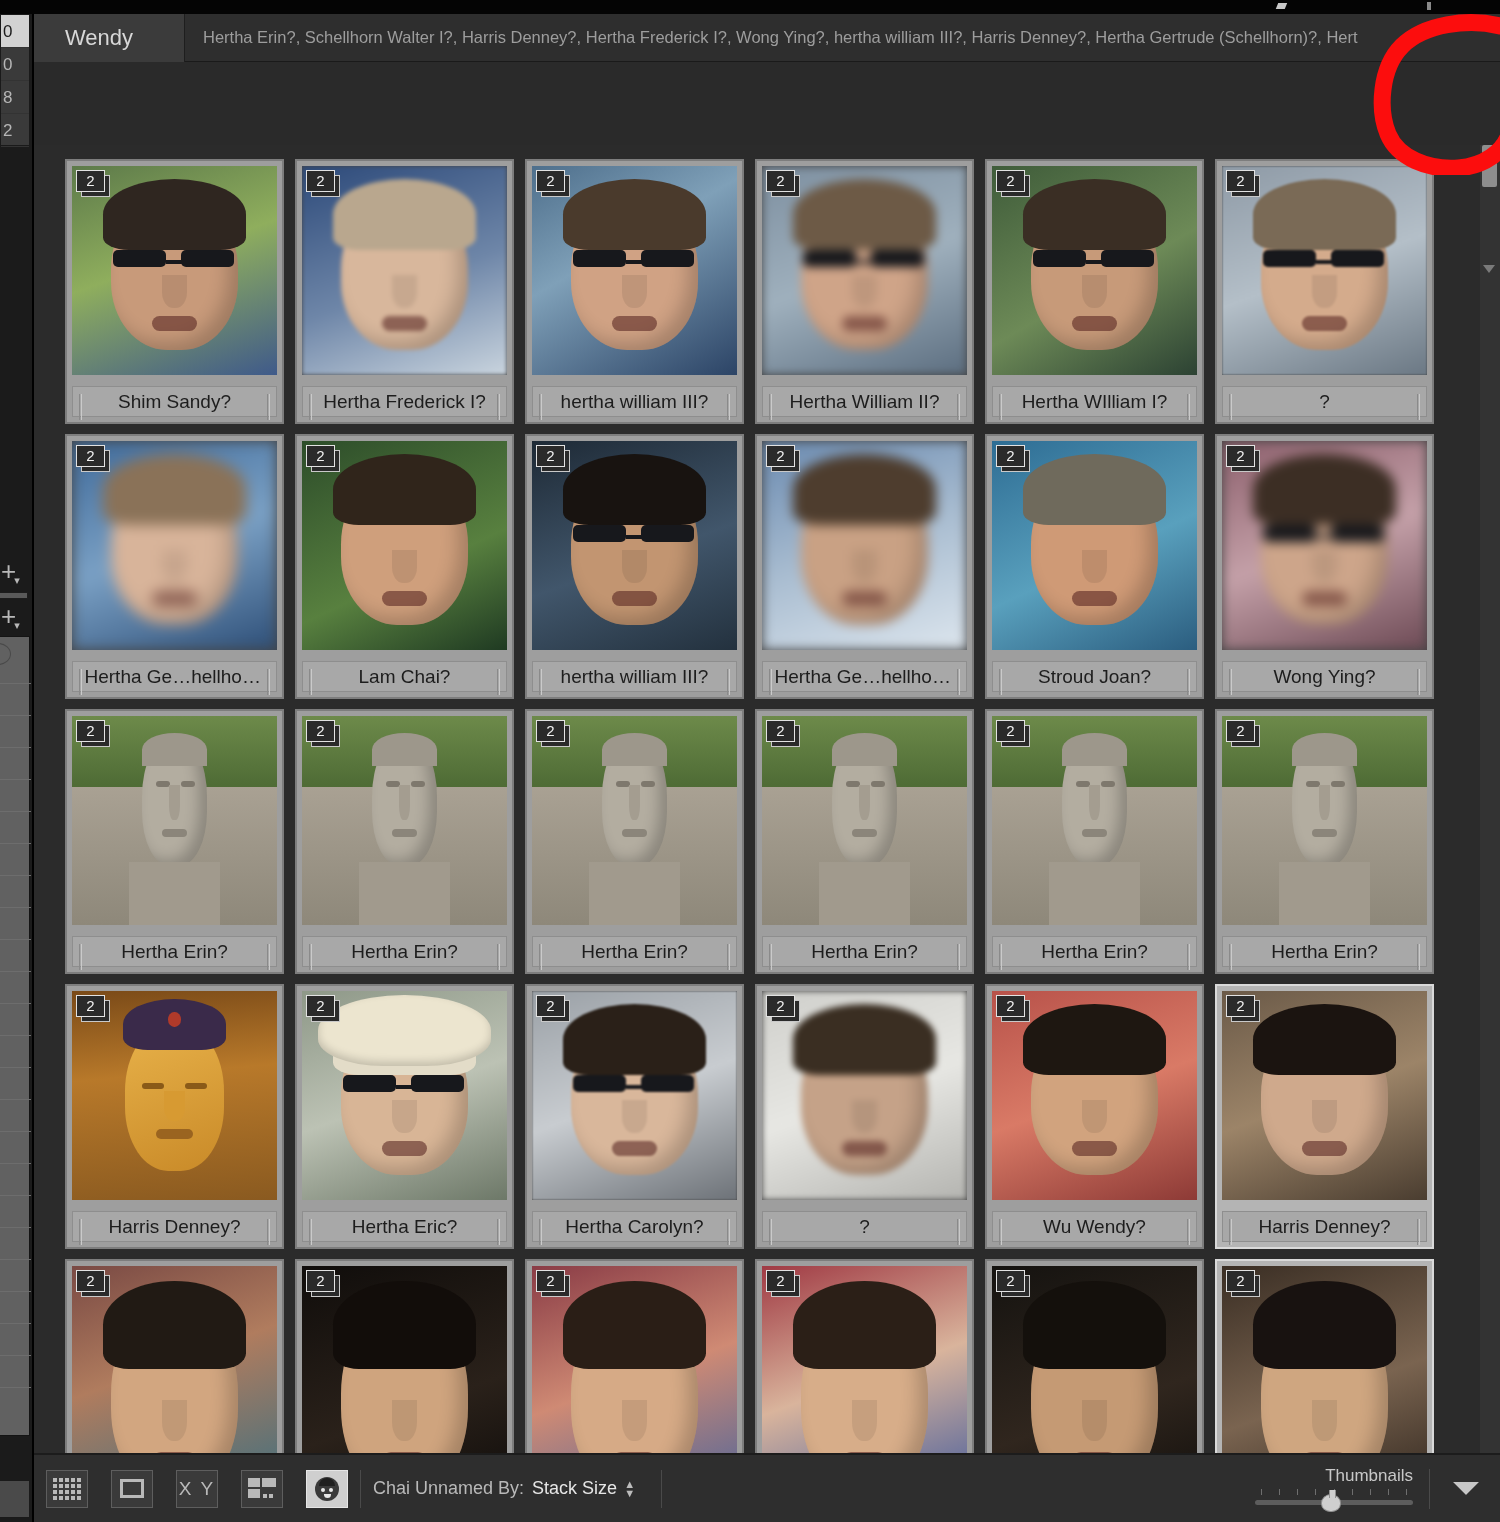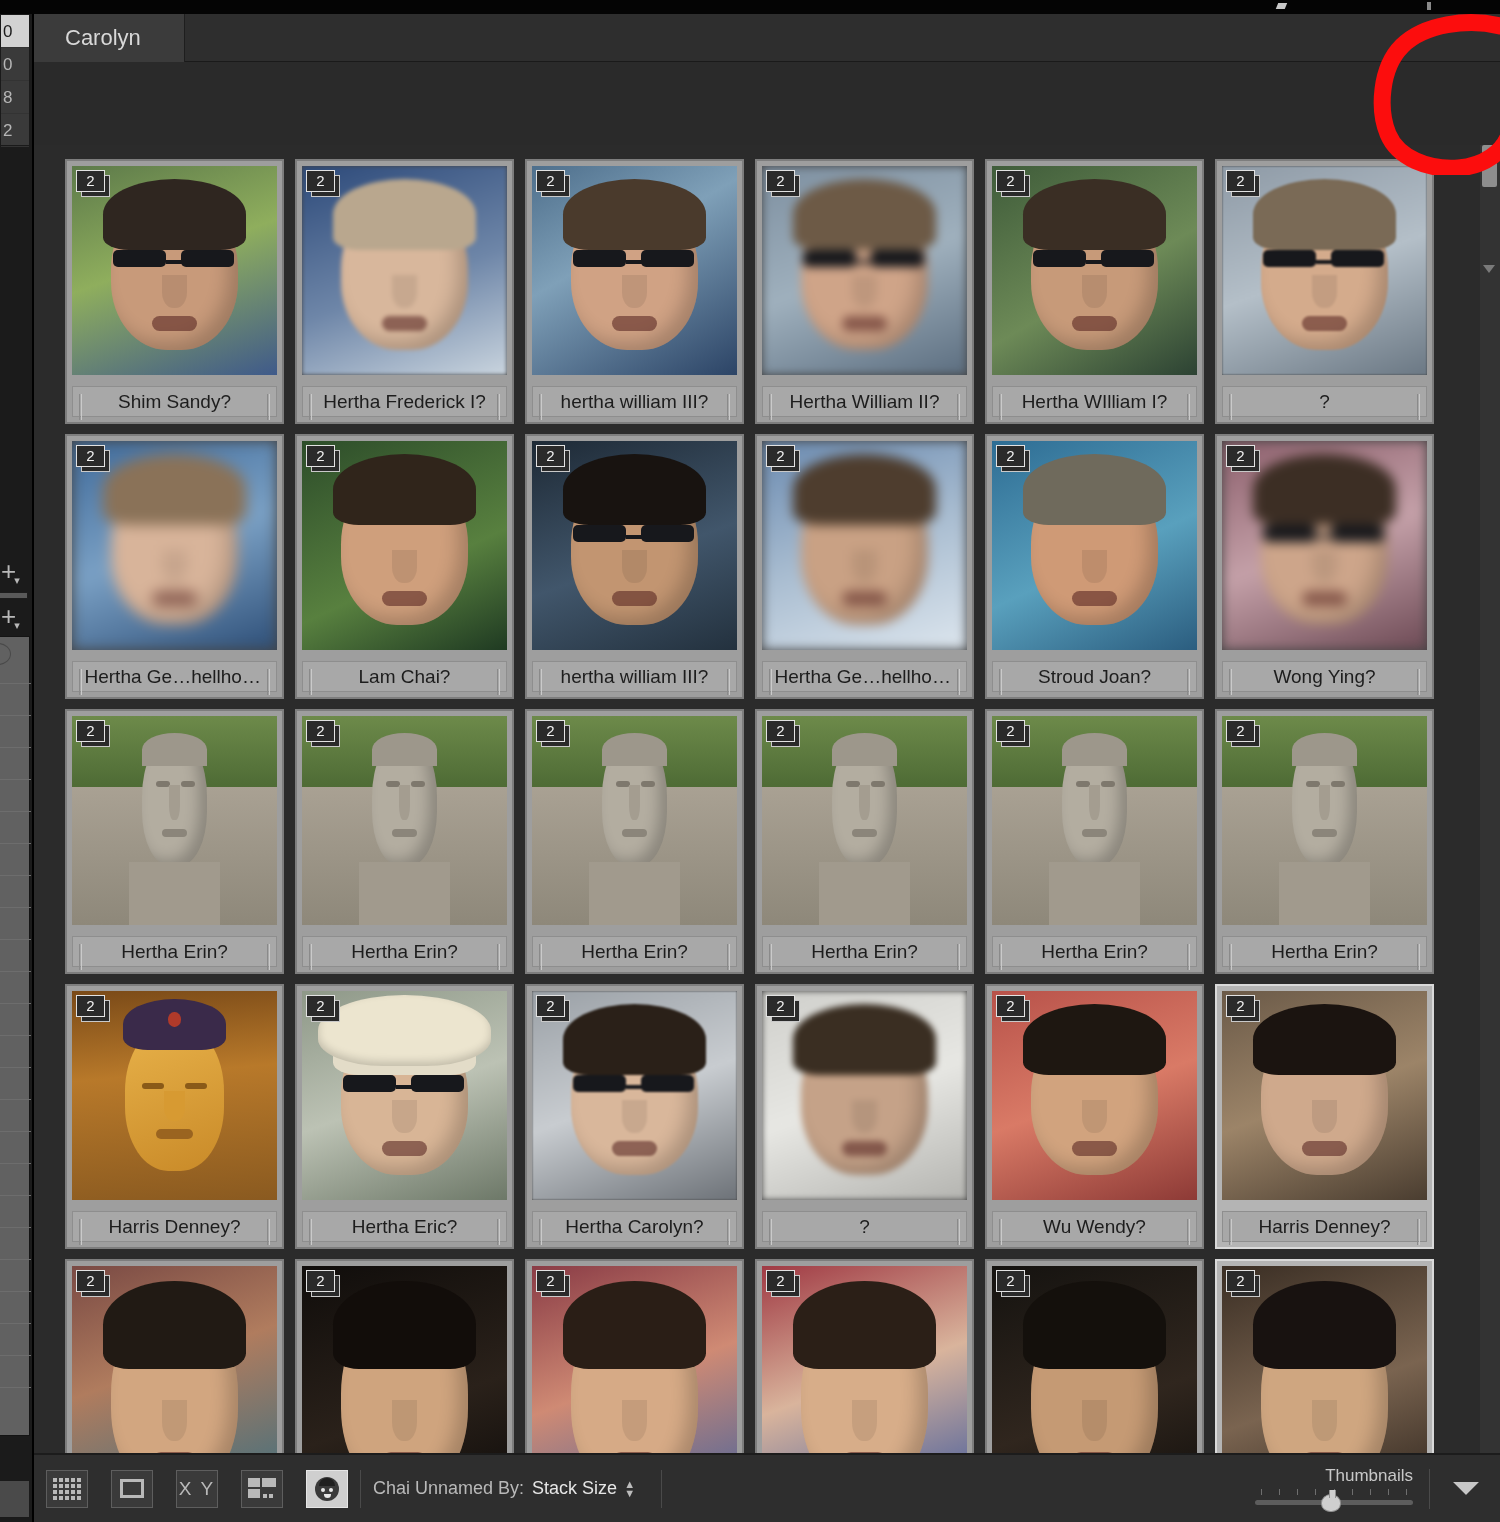--- a/index.html
+++ b/index.html
@@ -182,22 +182,23 @@
         <div class="lg-line" style="top:718px;"></div>
       <div class="lg-line" style="top:750px;"></div>
     </div>
     <div class="lg-foot"></div>
   </div>
 
   <div class="main">
 
     <div class="people-bar">
       <div class="people-tab">
-        <span>Carolyn</span>
-      </div>
+        <span>Wendy</span>
+      </div>
+      <div class="crumbs">Hertha Erin?,  Schellhorn Walter I?,  Harris Denney?,  Hertha Frederick I?,  Wong Ying?,  hertha william III?,  Harris Denney?,  Hertha Gertrude (Schellhorn)?,  Hert</div>
     </div>
 
 
 
     <div class="grid-area">
       <div class="grid" id="grid">
           <div class="cell">
       <div class="cell-inner">
         <div class="thumb" style="">
           <div class="fa" style="">

